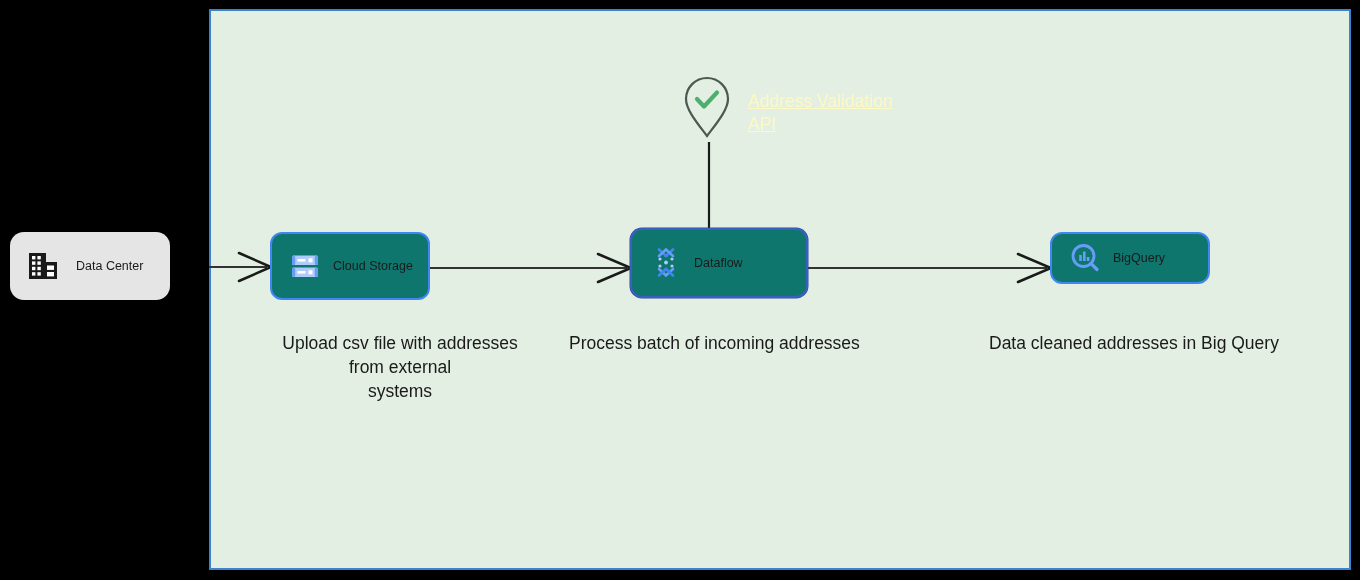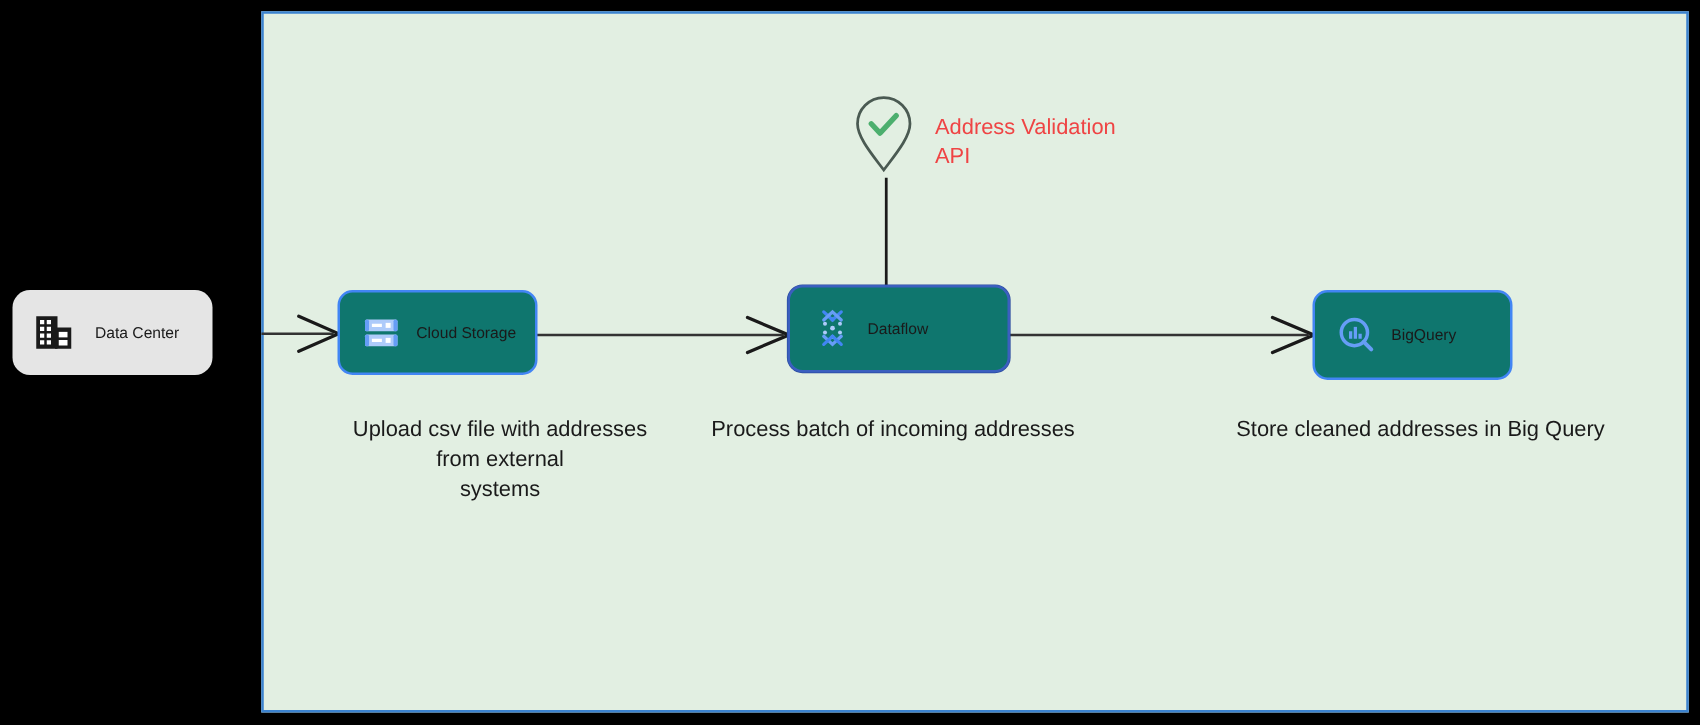--- a/index.html
+++ b/index.html
@@ -75,41 +75,42 @@
   #node-cloud-storage .node-icon { width: 30px; height: 30px; margin-left: 18px; }
   #node-cloud-storage .node-label { margin-left: 13px; }
 
   #node-dataflow {
     left: 630px; top: 228px; width: 178px; height: 70px;
   }
   #node-dataflow .node-icon { width: 32px; height: 32px; margin-left: 18px; }
   #node-dataflow .node-label { margin-left: 12px; }
 
   #node-bigquery {
-    left: 1050px; top: 232px; width: 160px; height: 72px; text-align: center;
+    left: 1050px; top: 232px; width: 160px; height: 52px; text-align: center;
   }
   #node-bigquery .node-icon { width: 32px; height: 32px; margin-left: 17px; }
   #node-bigquery .node-label { margin-left: 12px; }
 
   
   #node-api {
     position: absolute;
     left: 684px;
     top: 76px;
     display: flex;
     align-items: flex-start;
   }
   #node-api .pin-icon { width: 46px; height: 62px; flex: 0 0 auto; }
   #node-api .api-label {
     margin-left: 18px;
     margin-top: 14px;
     font-size: 17.5px;
     line-height: 23px;
-    color: #ef4444;
+    color: #fef9c3;
     white-space: pre-line;
+    text-decoration: underline;
   }
 
   
   .connector { position: absolute; }
 
   #conn-dc-cs   { left: 209px; top: 243px; width: 64px;  height: 48px; }
   #conn-cs-df   { left: 428px; top: 244px; width: 205px; height: 48px; }
   #conn-df-bq   { left: 806px; top: 244px; width: 247px; height: 48px; }
   #conn-api-df  { left: 699px; top: 142px; width: 20px;  height: 92px; }
 
@@ -227,13 +228,13 @@
       <line x1="22" y1="21.5" x2="28" y2="27.5" stroke="#669df6" stroke-width="3.2" stroke-linecap="round"></line>
     </svg>
   </span>
   <span class="node-label">BigQuery</span>
 </div>
 
 <div class="caption" id="caption-cloud-storage">Upload csv file with addresses
 from external
 systems</div>
 <div class="caption" id="caption-dataflow">Process batch of incoming addresses</div>
-<div class="caption" id="caption-bigquery">Store cleaned addresses in Big Query</div>
+<div class="caption" id="caption-bigquery">Data cleaned addresses in Big Query</div>
 
 </body></html>

